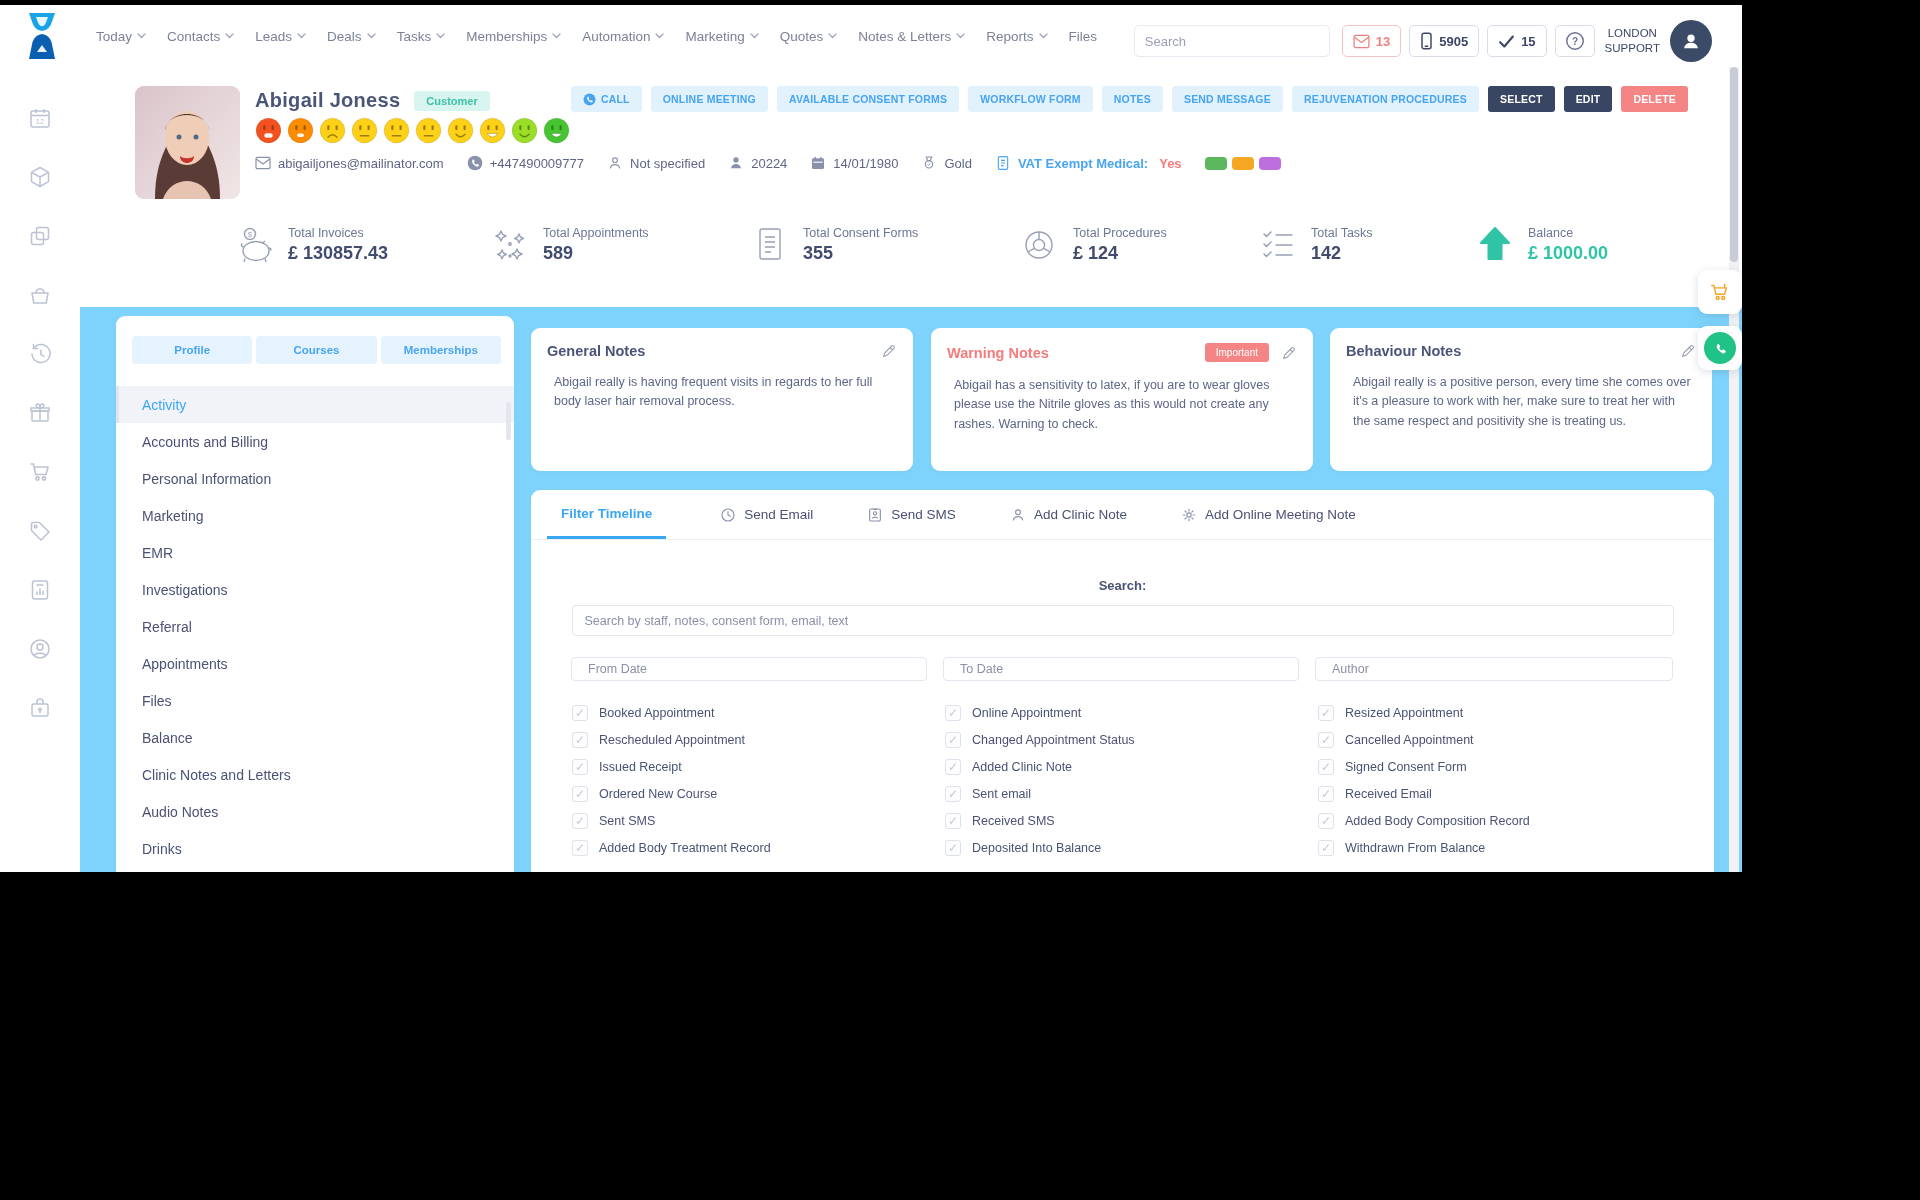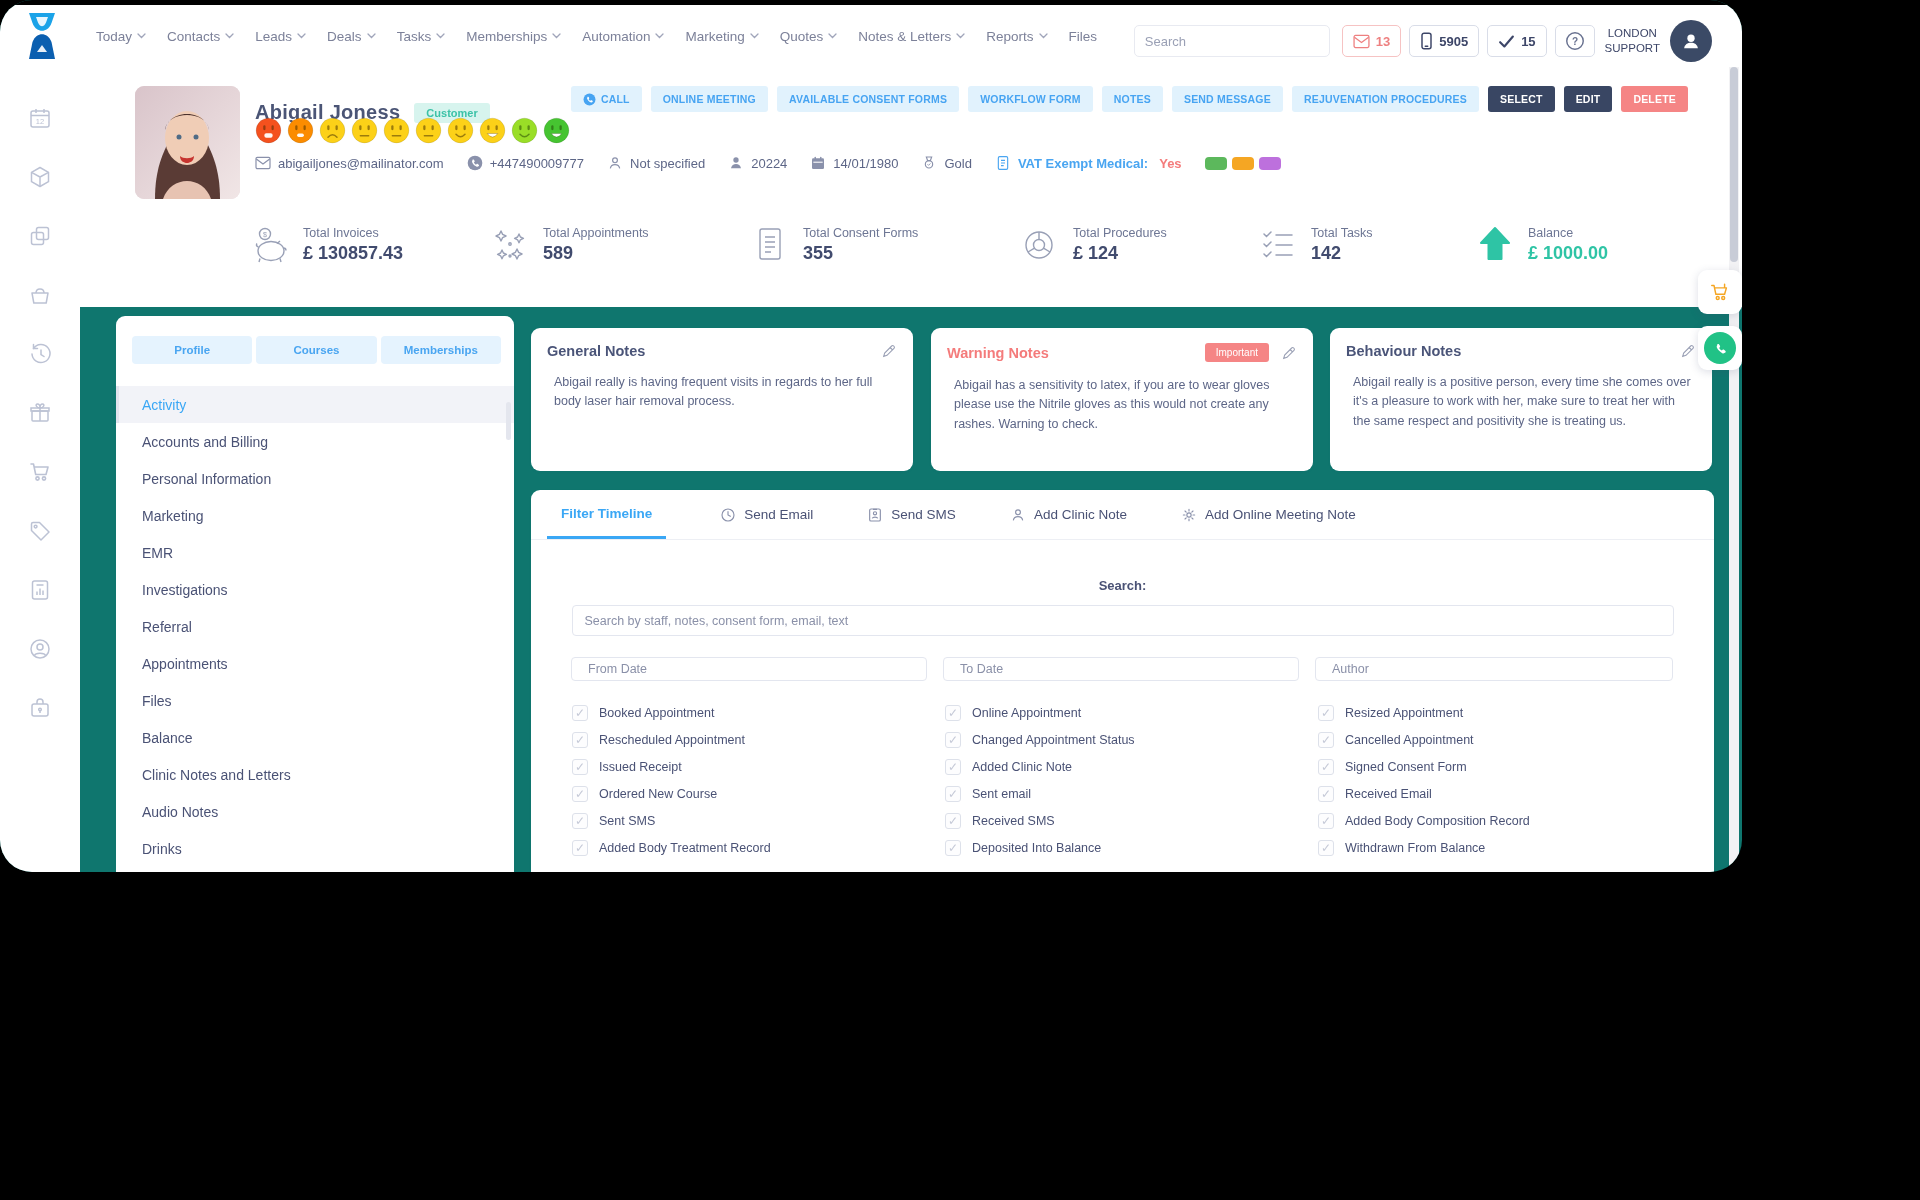--- a/index.html
+++ b/index.html
@@ -1,17 +1,17 @@
 <!DOCTYPE html>
 <html><head>
 <meta charset="utf-8">
 <style>
   * { margin:0; padding:0; box-sizing:border-box; }
   html,body { width:1920px; height:1200px; background:#000; font-family:"Liberation Sans", sans-serif; overflow:hidden; }
-  .app { position:absolute; top:0; left:0; width:1742px; height:872px; background:#0f766e; overflow:hidden;border-radius:32px; }
+  .app { position:absolute; top:0; left:0; width:1742px; height:872px; background:#7dd3fc; overflow:hidden; }
   .black-strip { position:absolute; top:0; left:0; width:100%; height:5px; background:#000; z-index:60; }
 
   
   .topbar { position:absolute; top:5px; left:0; width:100%; height:62px; background:#fff; display:flex; align-items:center; z-index:40; }
   .logo { width:44px; height:52px; margin:0 30px 0 22px; display:flex; align-items:center; }
   .mainnav { display:flex; align-items:center; gap:21px; }
   .nav-item { display:flex; align-items:center; gap:5px; color:#7c8199; font-size:13.5px; cursor:pointer; white-space:nowrap; }
   .topbar-right { position:absolute; right:30px; top:5px; height:62px; display:flex; align-items:center; gap:8px; }
   .search-box { width:196px; height:32px; border:1px solid #e8eaf1; border-radius:5px; display:flex; align-items:center; overflow:hidden; background:#fff; margin-right:4px; }
   .search-box input { flex:1; border:none; outline:none; padding:0 10px; font-size:13px; color:#4a5275; font-family:"Liberation Sans",sans-serif; }
@@ -22,21 +22,21 @@
   .user-name { font-size:11.5px; font-weight:normal; color:#3d4668; text-align:center; line-height:1.3; margin:0 2px; }
   .avatar { width:42px; height:42px; border-radius:50%; background:#3b4a66; display:flex; align-items:center; justify-content:center; cursor:pointer; }
 
   
   .side-rail { position:absolute; top:67px; left:0; width:80px; height:805px; background:#fff; display:flex; flex-direction:column; align-items:center; padding-top:38px; gap:33px; z-index:30; }
   .rail-btn { width:26px; height:26px; color:#bcc2d4; cursor:pointer; display:flex; align-items:center; justify-content:center; }
 
   
   .client-header { position:absolute; top:67px; left:80px; width:1662px; height:240px; background:#fff; }
   .photo { position:absolute; left:55px; top:19px; width:105px; height:113px; border-radius:9px; overflow:hidden; }
-  .name-row { position:absolute; left:175px; top:34px; display:flex; align-items:center;text-align:center; }
+  .name-row { position:absolute; left:175px; top:22px; display:flex; align-items:center;text-align:center; }
   .client-name { font-size:20px; font-weight:bold; color:#4b5576; letter-spacing:.3px; }
   .type-badge { margin-left:14px; background:#d7f4ee; color:#3bc2a7; font-size:11px; font-weight:bold; padding:4px 12px; border-radius:3px; }
   .emoji-row { position:absolute; left:175px; top:50px; display:flex; }
   .emoji { width:27px; height:27px; margin-right:5px; cursor:pointer; }
   .contact-row { position:absolute; left:175px; top:88px; display:flex; align-items:center; gap:23px; font-size:13px; color:#5d6687; }
   .c-item { display:flex; align-items:center; gap:7px; }
   .c-item .ci { width:16px; height:16px; color:#8a91ab; }
   .vat { color:#49a5f1; font-weight:bold; }
   .vat-yes { color:#f47c7c; font-weight:bold; margin-left:4px; }
   .tag-sq { width:22px; height:13px; border-radius:4px; display:inline-block; margin-right:5px; }
@@ -470,21 +470,21 @@
       <button class="act-btn">WORKFLOW FORM</button>
       <button class="act-btn">NOTES</button>
       <button class="act-btn">SEND MESSAGE</button>
       <button class="act-btn">REJUVENATION PROCEDURES</button>
       <button class="act-btn act-dark">SELECT</button>
       <button class="act-btn act-dark">EDIT</button>
       <button class="act-btn act-red">DELETE</button>
     </div>
 
     <div class="stats">
-      <div class="stat" style="left:170px">
+      <div class="stat" style="left:155px">
         <svg class="st-ic" viewBox="0 0 40 40" fill="none" stroke="currentColor" stroke-width="1.4">
             <circle cx="15" cy="9" r="5.5"></circle>
             <text x="15" y="12" text-anchor="middle" font-size="7" fill="currentColor" stroke="none" font-family="Liberation Sans, sans-serif">$</text>
             <ellipse cx="21" cy="26" rx="13" ry="9.5"></ellipse>
             <path d="M10 33.5l-1 3.5M30 33.5l1 3.5M33.5 23c1.5 0 2.5 1 2.5 2.5M8.5 22c-2-.5-2.5-2-1.5-3.5"></path>
             <path d="M27 18.5l3-2.5"></path>
           </svg>
         <div>
             <div class="lbl">Total Invoices</div>
             <div class="val">£ 130857.43</div>

